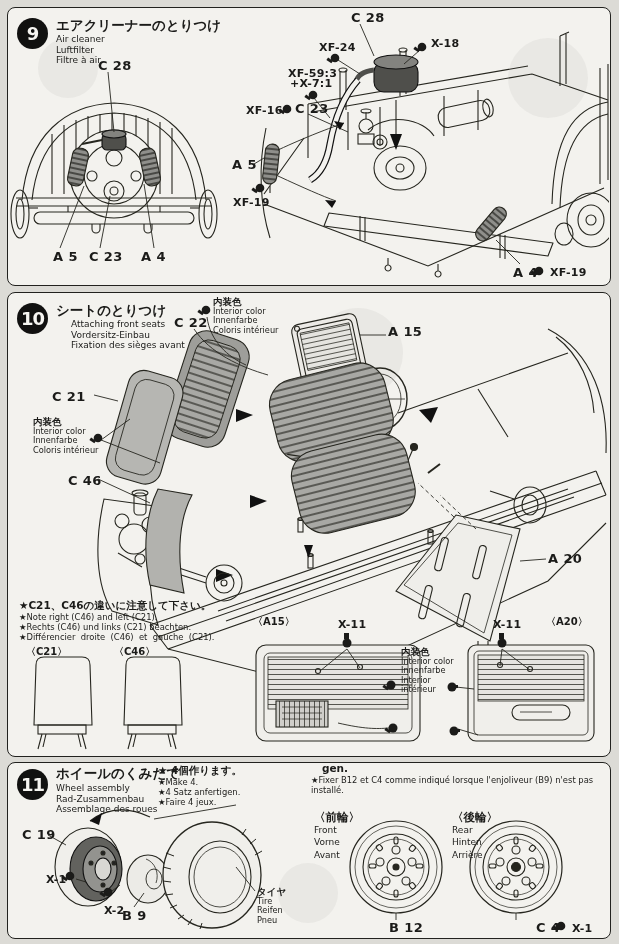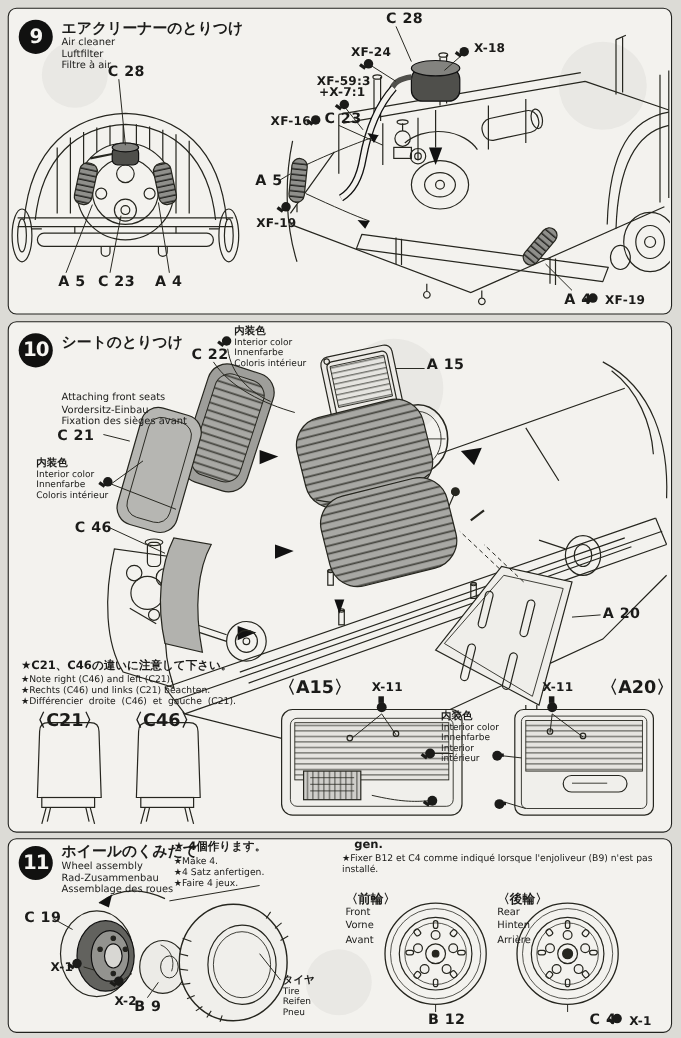--- a/index.html
+++ b/index.html
@@ -25,21 +25,21 @@
   .stepnum{
     position:absolute;left:9px;top:10px;width:31px;height:31px;border-radius:50%;
     background:#111110;color:#f6f5f1;font-weight:bold;font-size:18px;
     display:flex;align-items:center;justify-content:center;letter-spacing:-1px;
   }
   .jt{position:absolute;font-weight:bold;font-size:13.5px;white-space:nowrap;}
   .sub{position:absolute;font-size:9px;line-height:10.5px;white-space:nowrap;}
   .lbl{position:absolute;white-space:nowrap;}
   .part{font-weight:bold;font-size:13px;letter-spacing:.4px;}
   .paint{font-weight:bold;font-size:11px;letter-spacing:.2px;}
-  .bpart{font-weight:bold;font-size:16px;}
+  .bpart{font-weight:bold;font-size:10px;}
   .stack{position:absolute;font-size:8.2px;line-height:9.6px;white-space:nowrap;}
   .stack div:first-child{font-weight:bold;font-size:9.5px;}
   .notes{position:absolute;font-size:8.4px;line-height:10px;white-space:pre-wrap;}
   .notes div:first-child{font-weight:bold;font-size:10.5px;line-height:13px;}
   .wstack{position:absolute;font-size:9px;line-height:12.5px;white-space:nowrap;}
   .wstack div:first-child{font-weight:bold;font-size:11.5px;}
 </style>
 </head>
 <body>
 
@@ -401,21 +401,21 @@
         <span class="lbl bpart" style="left: 245px; top: 322px;">〈A15〉</span>
         <span class="lbl bpart" style="left: 538px; top: 322px;">〈A20〉</span>
         <span class="lbl paint" style="left: 330px; top: 325px;">X-11</span>
         <span class="lbl paint" style="left: 485px; top: 325px;">X-11</span>
         <span class="lbl bpart" style="left: 18px; top: 352px;">〈C21〉</span>
         <span class="lbl bpart" style="left: 106px; top: 352px;">〈C46〉</span>
       </div>
     <div class="hdr">
       <div class="stepnum">10</div>
       <div class="jt" style="left:48px;top:9px;">シートのとりつけ</div>
-      <div class="sub" style="left:48px;top:26px;margin-top:38px;">
+      <div class="sub" style="left:63px;top:26px;">
           <div>Attaching front seats</div>
           <div>Vordersitz-Einbau</div>
           <div>Fixation des sièges avant</div>
         </div>
     </div>
     <div class="stack" style="left:205px;top:4px;">
         <div>内装色</div>
         <div>Interior color</div>
         <div>Innenfarbe</div>
         <div>Coloris intérieur</div>

